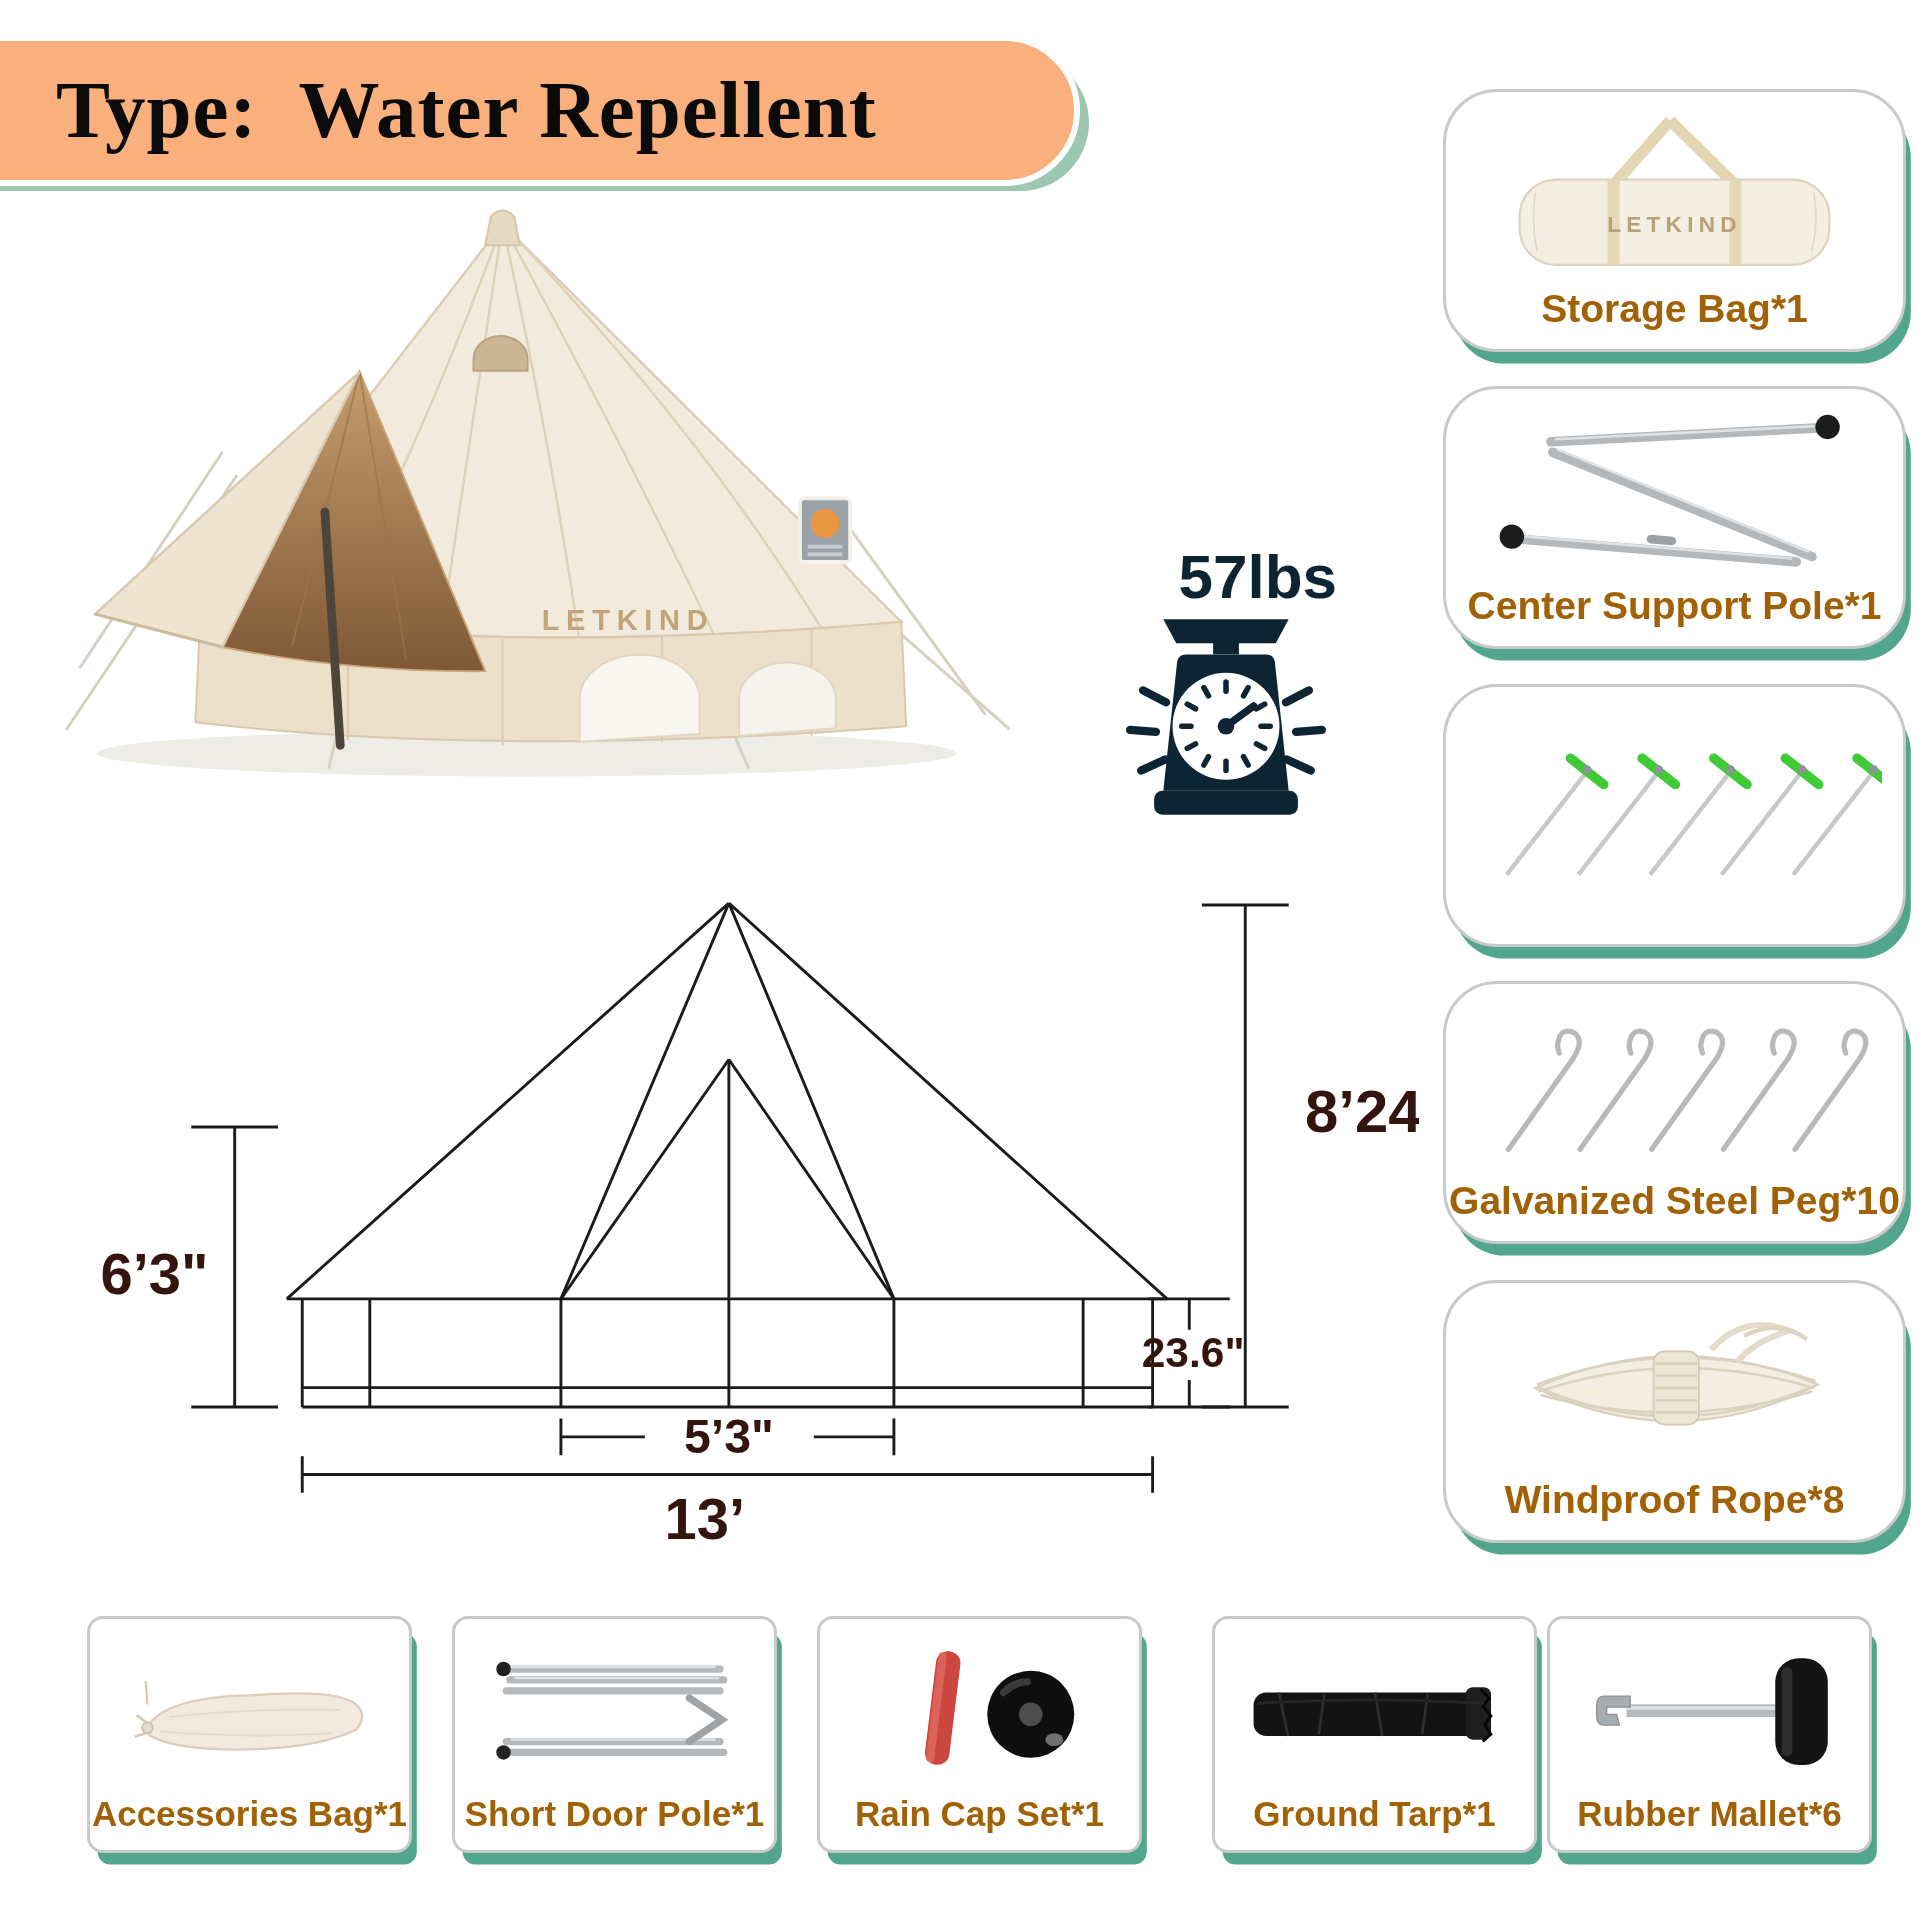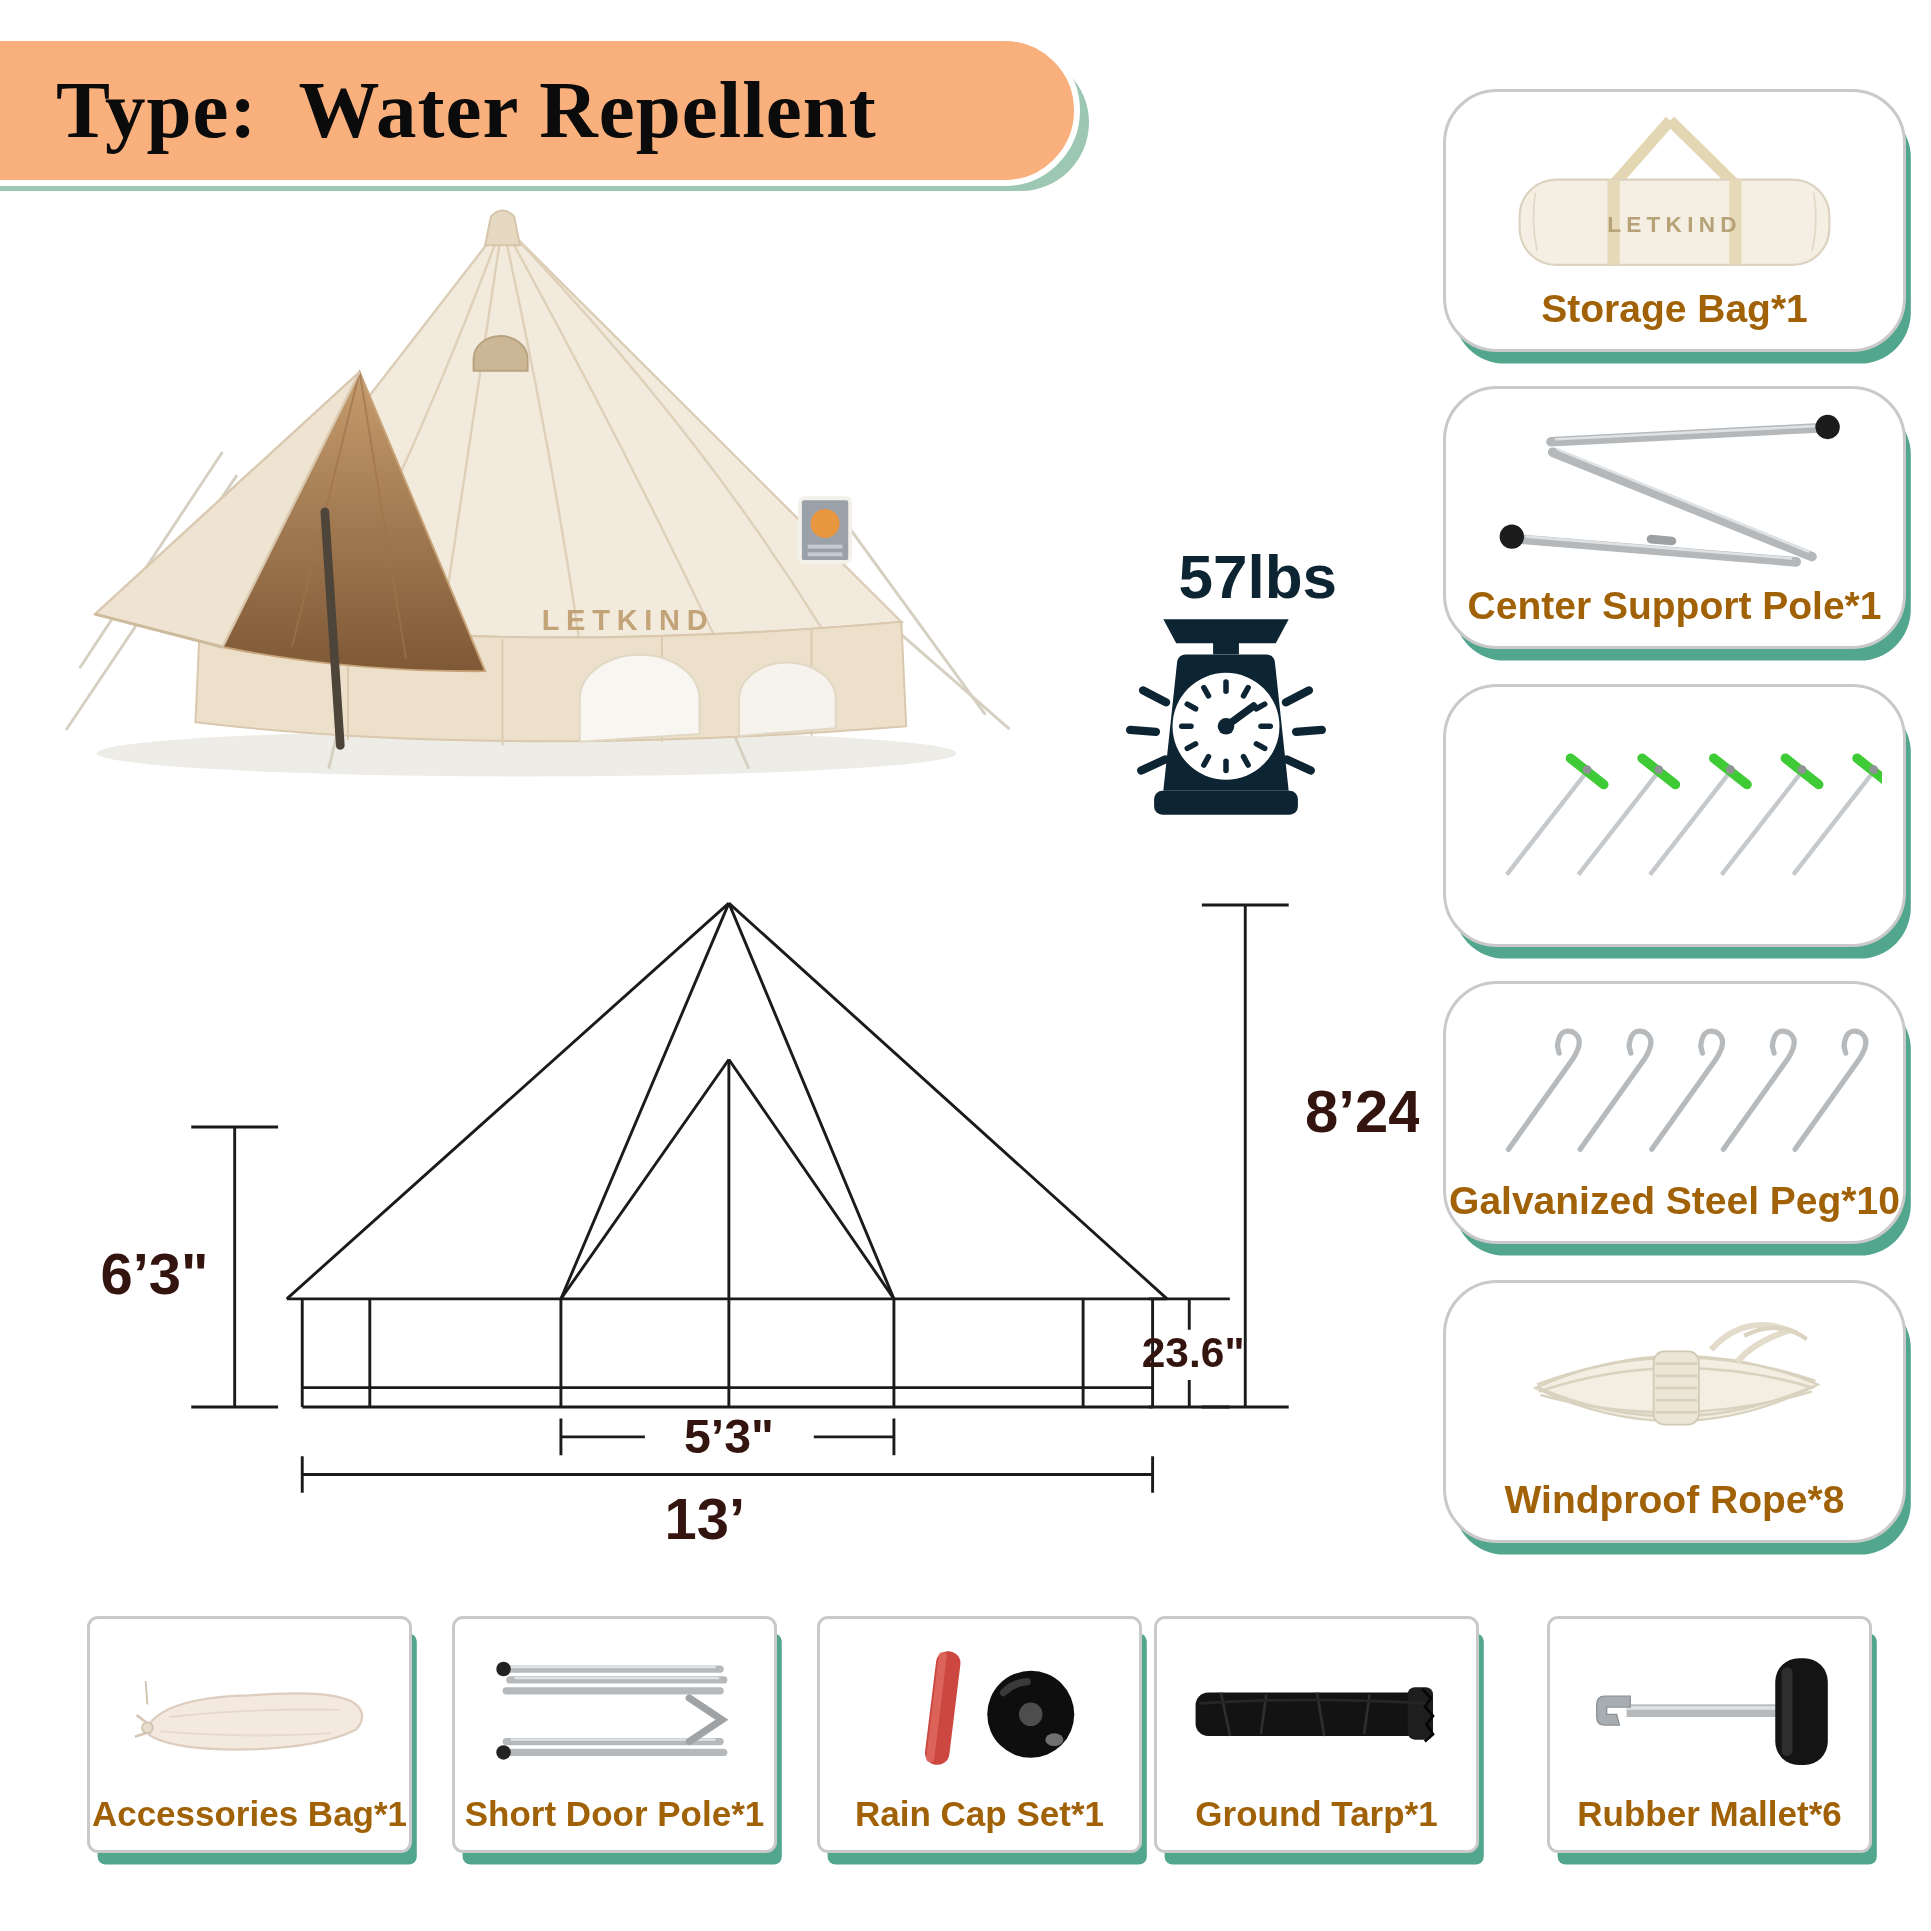--- a/index.html
+++ b/index.html
@@ -35,21 +35,21 @@
     font-family:"Liberation Sans",sans-serif;font-weight:600;fill:#33140f;
   }
   
   .card{
     position:absolute;background:#ffffff;border:3.9px solid #c9c9c9;border-radius:54px;
     box-shadow:7.7px 14.5px 0 -2.9px #52a68d;
     display:flex;flex-direction:column;align-items:center;justify-content:space-between;
     box-sizing:border-box;
   }
   .card-r{left:1443px;width:463px;height:263px;padding:13.5px 0 13.5px 0;}
-  .card-b{top:1616px;width:325px;height:237px;padding:9.7px 0 11.6px 0;border-radius:11px;}
+  .card-b{top:1616px;width:325px;height:237px;padding:9.7px 0 11.6px 0;border-radius:16px;}
   .card-media{flex:1;display:flex;align-items:center;justify-content:center;}
   .card-label{
     font-weight:700;color:#a16207;white-space:nowrap;line-height:1;padding-bottom:7.7px;
   }
   .card-r .card-label{font-size:39px;}
   .card-b .card-label{font-size:35px;}
 </style>
 </head>
 <body>
 
@@ -313,21 +313,21 @@
         </g>
         <circle cx="206" cy="82" r="48" fill="#0e0e0e"></circle>
         <circle cx="206" cy="82" r="13" fill="#4d4d4d"></circle>
         <path d="M176,58 a40,40 0 0 1 26,-12" stroke="#3a3a3a" stroke-width="8" fill="none" stroke-linecap="round"></path>
         <ellipse cx="232" cy="110" rx="10" ry="7" fill="#6f6f6f"></ellipse>
       </svg>
     </div>
     <div class="card-label">Rain Cap Set*1</div>
   </div>
 
-  <div class="card card-b" style="left:1154px">
+  <div class="card card-b" style="left:1212px">
     <div class="card-media">
       <svg viewBox="0 0 300 160" width="280" height="145">
         <rect x="16" y="58" width="262" height="48" rx="14" fill="#131313"></rect>
         <path d="M44,58 l10,48 M94,60 l-6,44 M150,58 l8,48 M208,60 l-6,44" stroke="#2e2e2e" stroke-width="3" fill="none"></path>
         <rect x="250" y="52" width="28" height="58" rx="8" fill="#1e1e1e"></rect>
         <path d="M266,54 l10,10 -7,9 9,11 -7,9 7,11 -9,8" stroke="#060606" stroke-width="3" fill="none"></path>
         <path d="M20,70 q120,-8 250,0" stroke="#262626" stroke-width="3" fill="none"></path>
       </svg>
     </div>
     <div class="card-label">Ground Tarp*1</div>

